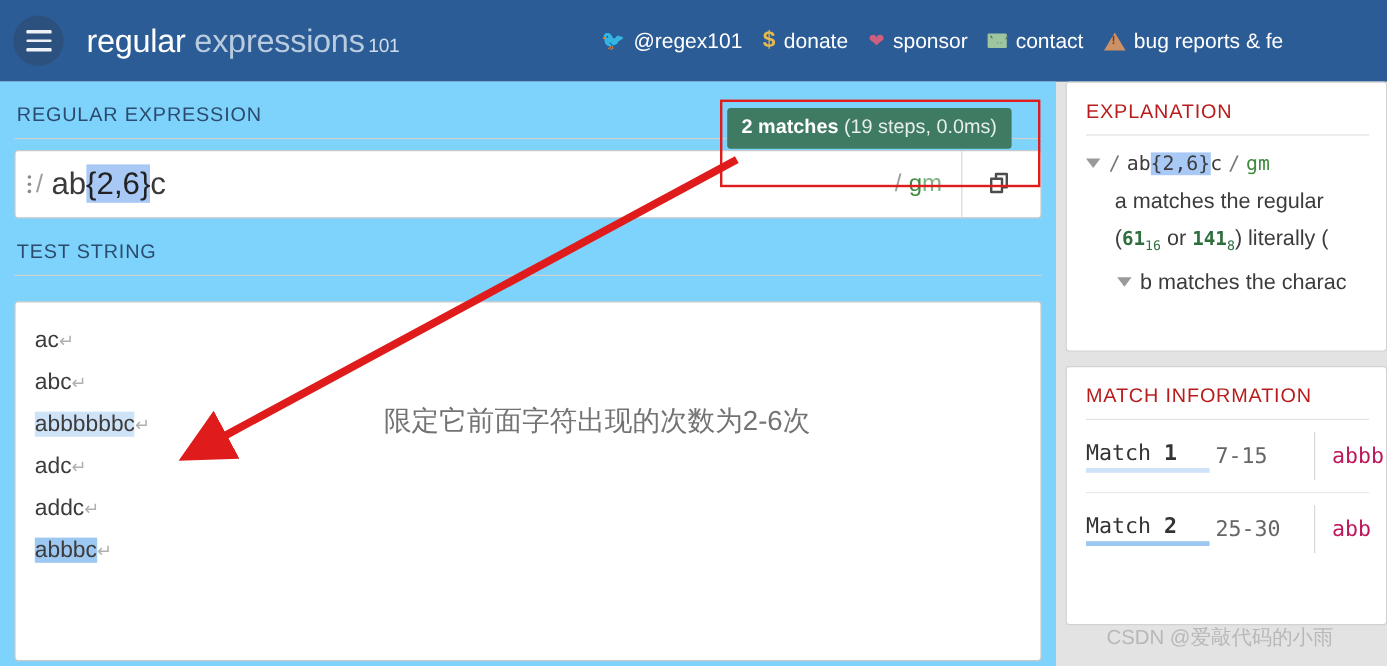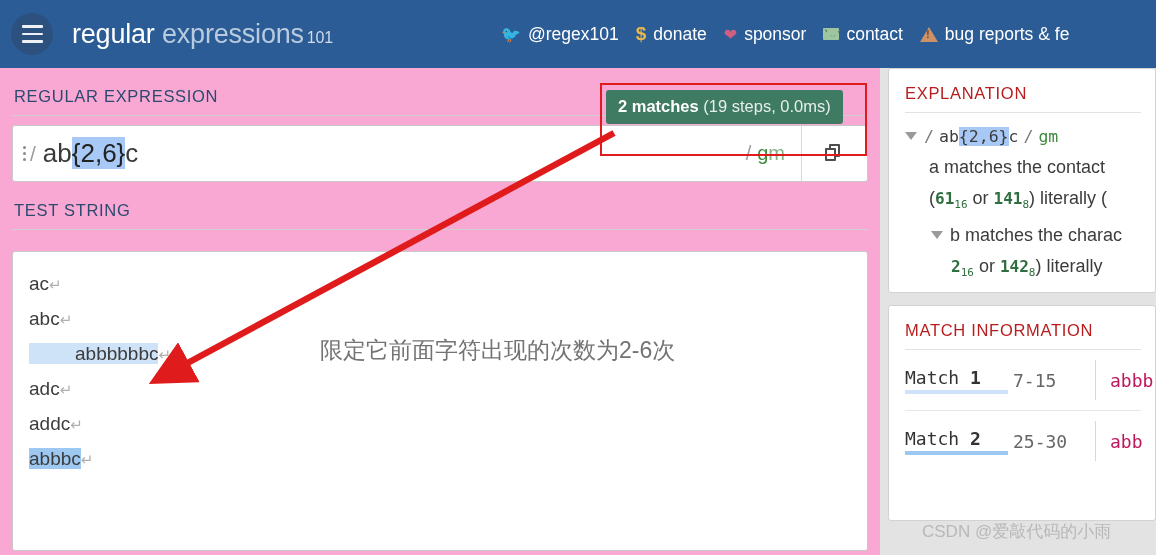--- a/index.html
+++ b/index.html
@@ -77,21 +77,21 @@
   .ico-warn::after {
     content: "!"; position: absolute;
     left: -2.5px; top: 2px;
     font-size: 10px; color: #6b4326; font-weight: bold;
   }
 
   
   .main-left {
     position: absolute; left: 0; top: 68px;
     width: 880px; height: 487px;
-    background: #f9a8d4;
+    background: #7dd3fc;
     padding: 0 12px;
   }
   .section-label {
     font-size: 16.5px; color: #2c4a6e;
     letter-spacing: 0.7px;
     padding: 19px 0 9px 2px;
   }
   .divider { height: 1px; background: #cfcfcf; }
 
   .regex-box {
@@ -155,21 +155,21 @@
     height: 300px;
     padding: 14px 0 0 0;
     overflow: hidden;
     position: relative;
   }
   .ts-line {
     font-size: 19px; color: #3c3c3c;
     line-height: 35px; height: 35px;
     padding-left: 16px; white-space: pre;
   }
-  .ts-hl-light { background: #cfe3f8; padding-left: 46px; }
+  .ts-hl-light { background: #cfe3f8; }
   .ts-hl-dark { background: #9dc8f2; }
   .pilcrow { color: #b0b0b0; font-size: 15px; }
 
   
   .anno-rect {
     position: absolute;
     left: 600px; top: 83px;
     width: 267px; height: 73px;
     border: 2px solid #e01b1b;
     pointer-events: none;
@@ -393,27 +393,26 @@
     <div class="panel-title">EXPLANATION</div>
     <div class="panel-div"></div>
 
     <div class="exp-row r1">
       <span class="caret"></span><span class="mono exp-sl">/</span>
       <span class="mono">ab</span><span class="mono exp-hl">{2,6}</span><span class="mono">c</span>
       <span class="mono exp-sl">/</span>
       <span class="mono exp-flag">gm</span>
     </div>
 
-    <div class="exp-row exp-ind1">a matches the contact</div>
+    <div class="exp-row exp-ind1">a matches the regular</div>
 
     <div class="exp-row exp-ind1"><span>(</span><span class="hexnum"><span>61</span><sub>16</sub></span><span> or </span><span class="hexnum"><span>141</span><sub>8</sub></span><span>) literally (</span></div>
 
     <div class="exp-row exp-ind2"><span class="caret"></span><span>b matches the charac</span></div>
 
-    <div class="exp-row exp-ind3"><span class="hexnum"><span>2</span><sub>16</sub></span><span> or </span><span class="hexnum"><span>142</span><sub>8</sub></span><span>) literally</span></div>
   </div>
 
   <div class="panel mi-panel">
     <div class="panel-title">MATCH INFORMATION</div>
     <div class="panel-div"></div>
 
     <div class="mi-row">
       <div class="mi-label">
         <span>Match</span>
         <b>1</b>

